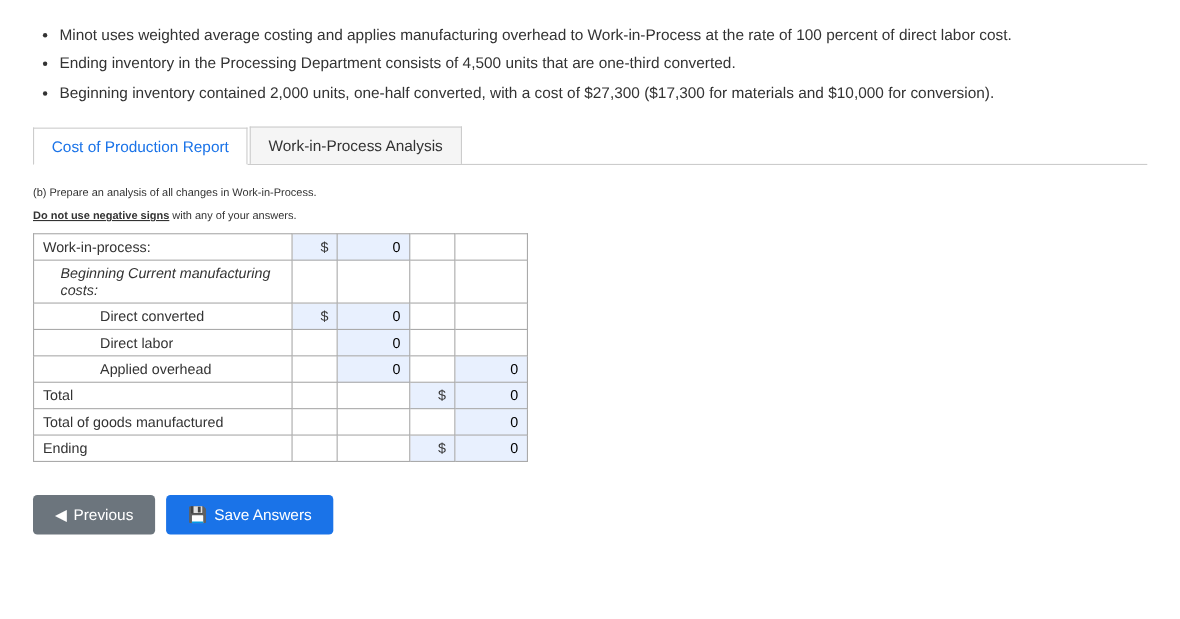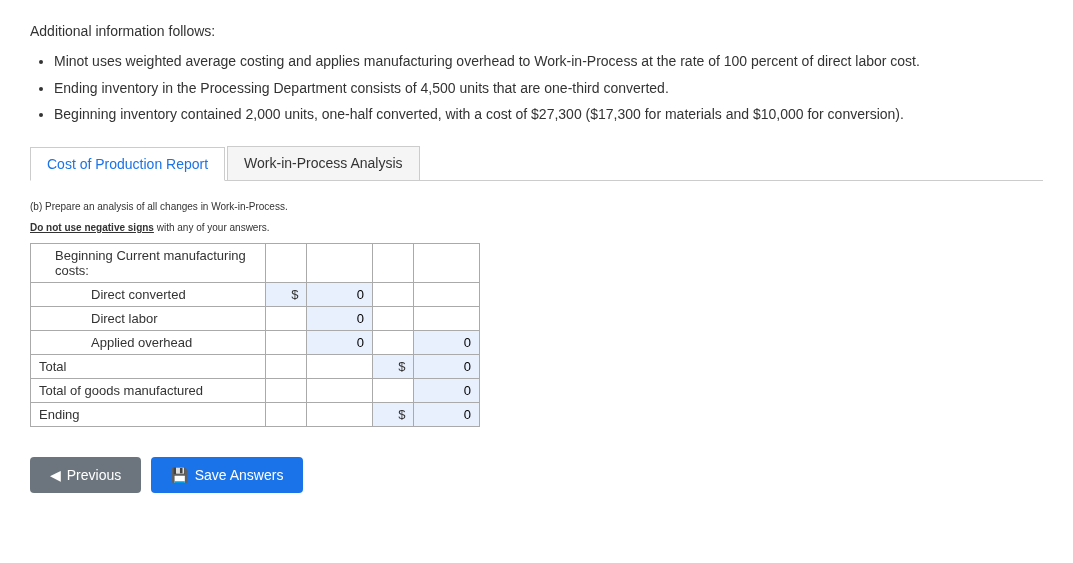--- a/index.html
+++ b/index.html
@@ -96,20 +96,21 @@
       border: none;
       background: transparent;
       text-align: right;
       width: 100%;
       font-size: 13px;
       outline: none;
     }
 
     .indent-1 {
       padding-left: 24px !important;
+      font-style: italic;
     }
     .indent-2 {
       padding-left: 60px !important;
     }
 
     .footer-buttons {
       display: flex;
       gap: 10px;
       margin-top: 30px;
     }
@@ -135,21 +136,20 @@
       cursor: pointer;
       display: flex;
       align-items: center;
       gap: 6px;
     }
   </style>
 </head>
 <body>
 
 <div class="additional-info">
-  <p>Additional information follows:</p>
   <ul>
     <li>Minot uses weighted average costing and applies manufacturing overhead to Work-in-Process at the rate of 100 percent of direct labor cost.</li>
     <li>Ending inventory in the Processing Department consists of 4,500 units that are one-third converted.</li>
     <li>Beginning inventory contained 2,000 units, one-half converted, with a cost of $27,300 ($17,300 for materials and $10,000 for conversion).</li>
   </ul>
 </div>
 
 <div class="tabs-container">
   <div class="tab active">
     <span>Cost of Production Report</span>
@@ -161,20 +161,27 @@
 
 <div>
   <p class="section-instruction">(b) Prepare an analysis of all changes in Work-in-Process.</p>
   <p class="section-instruction">
     <span class="do-not-use">Do not use negative signs</span><span> with any of your answers.</span>
   </p>
 
   <table class="wip-table">
     <tbody>
 
+      <tr>
+        <td class="label-col">Work-in-process:</td>
+        <td class="dollar-col">$</td>
+        <td class="value-col"><input type="text" value="0" style=""></td>
+        <td class="dollar-col white"></td>
+        <td class="value-col white"></td>
+      </tr>
 
       <tr>
         <td class="label-col indent-1">Beginning Current manufacturing costs:</td>
         <td class="dollar-col white"></td>
         <td class="value-col white"></td>
         <td class="dollar-col white"></td>
         <td class="value-col white"></td>
       </tr>
 
       <tr>

